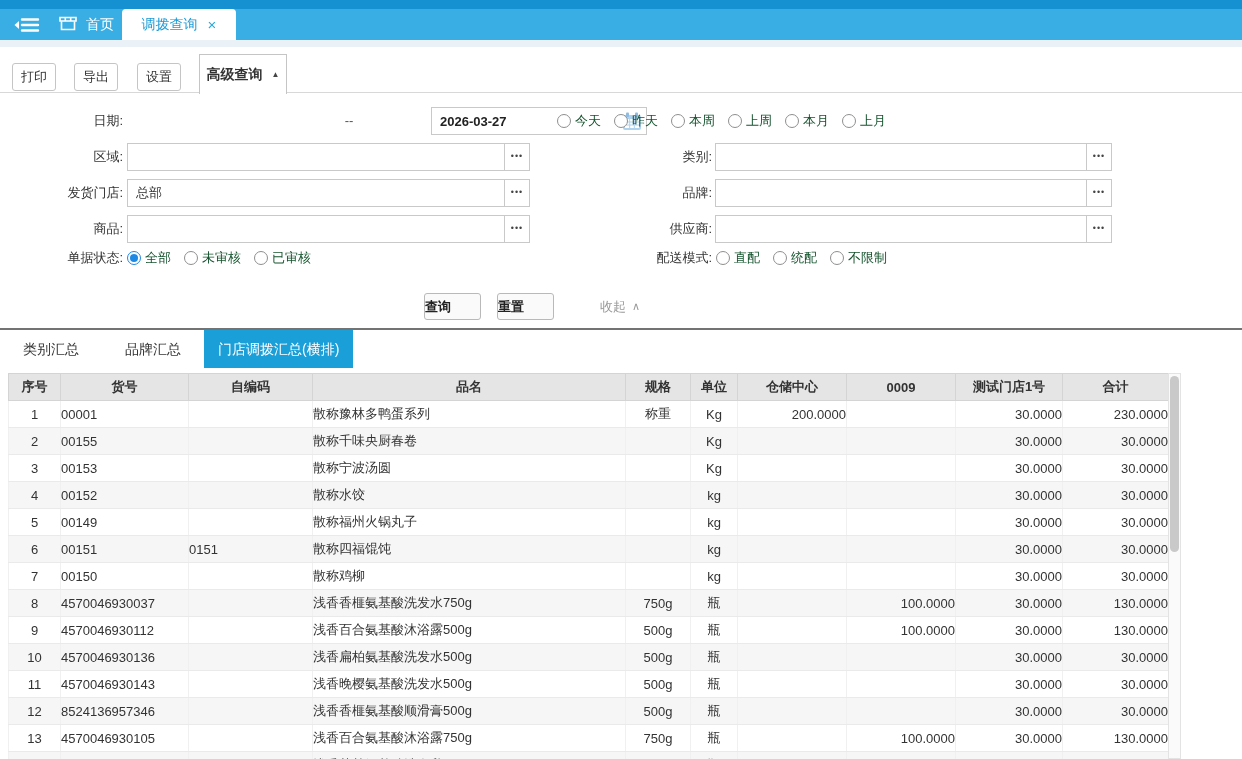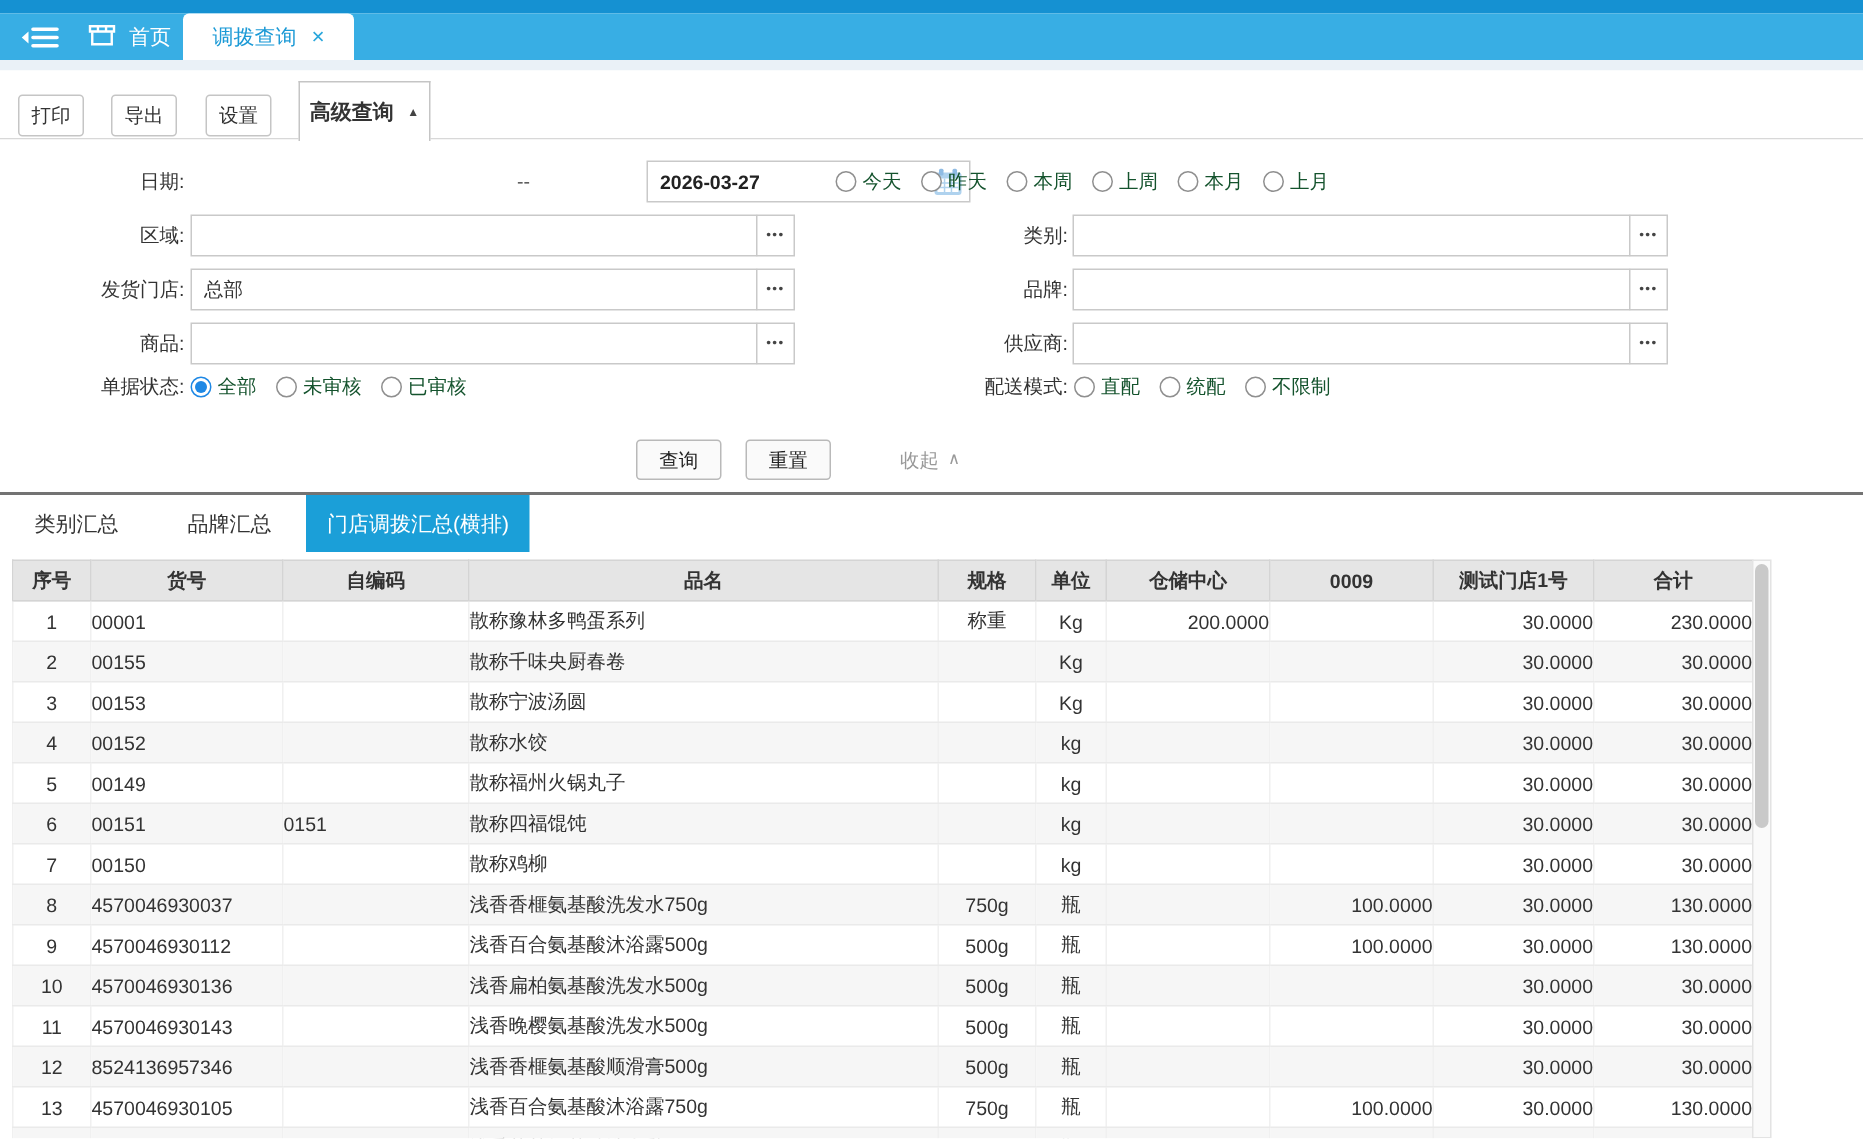--- a/index.html
+++ b/index.html
@@ -38,21 +38,21 @@
   .datewrap svg{position:absolute;right:4px;top:4px;cursor:pointer;}
   .dash{position:absolute;left:334px;top:14px;width:30px;text-align:center;line-height:28px;color:#555;}
   .rgroup{position:absolute;height:28px;display:flex;align-items:center;gap:13px;}
   .rgroup.quick{left:557px;top:14px;}
   .rgroup.status{left:127px;top:151px;}
   .rgroup.mode{left:716px;top:151px;}
   .radio-item{display:flex;align-items:center;gap:4px;font-size:13px;color:#14532d;cursor:pointer;}
   .radio{width:14px;height:14px;border:1px solid #8F8F8F;border-radius:50%;background:#fff;box-sizing:border-box;position:relative;flex:none;}
   .radio.checked{border-color:var(--radio,#1E88E5);}
   .radio.checked::after{content:"";position:absolute;left:2px;top:2px;width:8px;height:8px;border-radius:50%;background:var(--radio,#1E88E5);}
-  .btn{position:absolute;top:200px;width:57px;height:27px;border:1px solid #B9B9B9;background:#FAFAFA;border-radius:3px;font-weight:normal;font-size:13px;color:#222;text-align:center;line-height:25px;box-sizing:border-box;cursor:pointer;}
+  .btn{position:absolute;top:200px;width:57px;height:27px;border:1px solid #B9B9B9;background:#FAFAFA;border-radius:3px;font-weight:bold;font-size:13px;color:#222;text-align:left;line-height:25px;box-sizing:border-box;cursor:pointer;}
   .btn.search{left:424px;} .btn.reset{left:497px;}
   .collapse{position:absolute;left:600px;top:200px;line-height:27px;color:#999;cursor:pointer;display:flex;gap:6px;align-items:center;}
   .collapse .arr{font-size:11px;}
 
   
   .rtabs{height:38px;background:#fff;display:flex;}
   .rtab{height:38px;line-height:38px;padding:0 23px;font-size:14px;color:#333;cursor:pointer;white-space:nowrap;}
   .rtab.active{background:var(--accent,#1B9FD8);color:#fff;padding:0 14px;}
 
   

